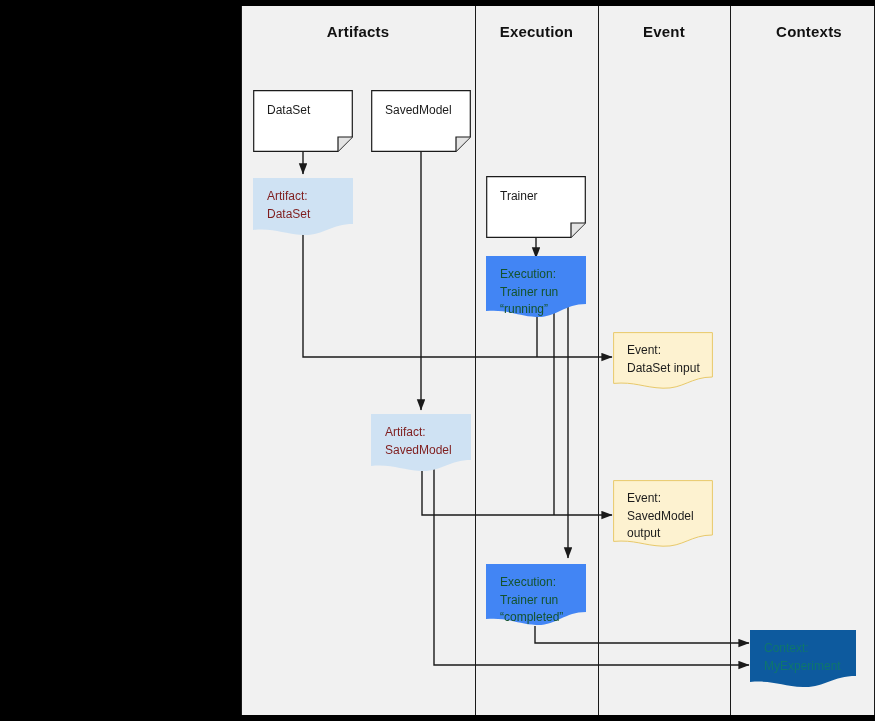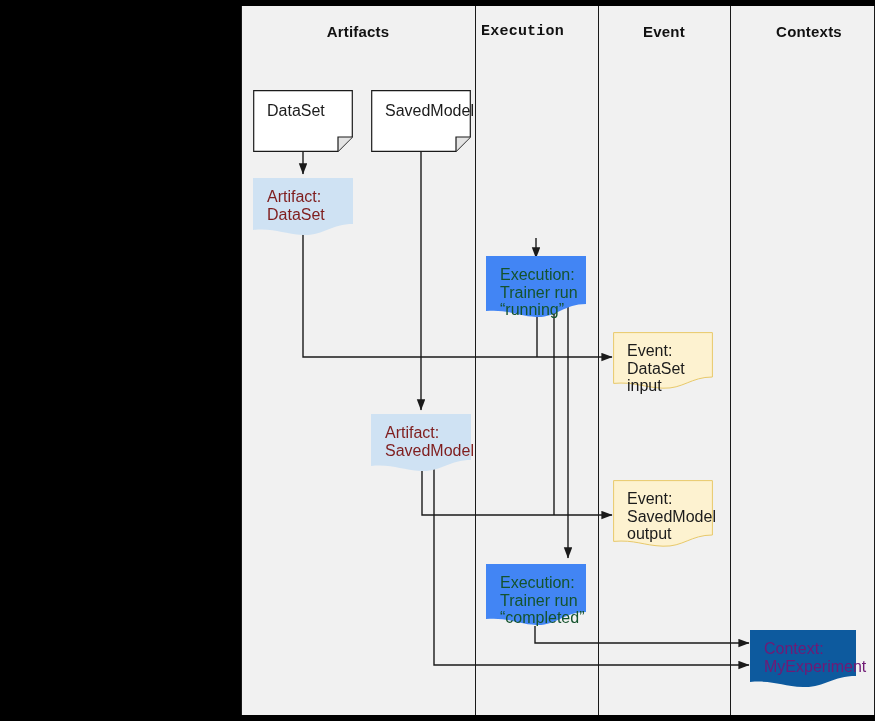--- a/index.html
+++ b/index.html
@@ -52,53 +52,53 @@
   
   .node {
     position: absolute;
     box-sizing: border-box;
   }
   .node .label {
     position: absolute;
     left: 14px;
     top: 12px;
     right: 8px;
-    font-size: 16px;
+    font-size: 12px;
     line-height: 17.5px;
     white-space: pre-line;
   }
   
   .note .label { color: #1b1b1b; }
   
   .doc .label { top: 10px; }
   .doc.artifact .label { color: #7f1d1d; }
   .doc.exec .label { color: #14532d; }
   .doc.event .label { color: #1b1b1b; }
-  .doc.context .label { color: #701a75; }
+  .doc.context .label { color: #0f766e; }
   .shape-svg {
     position: absolute;
     left: 0;
     top: 0;
     overflow: visible;
   }
 </style>
 </head>
 <body>
 
 <div id="canvas">
   <div id="board">
 
     <div class="divider" style="left:0px;"></div>
     <div class="divider" style="left:234px;"></div>
     <div class="divider" style="left:357px;"></div>
     <div class="divider" style="left:489px;"></div>
     <div class="divider" style="left:633px;"></div>
 
     <div class="lane-title" style="left:0px;   width:234px;">Artifacts</div>
-    <div class="lane-title" style="left:220px; width:123px;font-family:Liberation Mono, monospace;">Execution</div>
+    <div class="lane-title" style="left:234px; width:123px;">Execution</div>
     <div class="lane-title" style="left:357px; width:132px;">Event</div>
     <div class="lane-title" style="left:489px; width:144px;padding-left:7px;">Contexts</div>
 
     <svg id="wires" viewBox="0 0 634 709">
       <defs>
         <marker id="arrow" markerWidth="9" markerHeight="9" refX="7.6" refY="3" orient="auto" markerUnits="strokeWidth">
           <path d="M0,0 L8,3 L0,6 z" fill="#1a1a1a"></path>
         </marker>
       </defs>
       <g fill="none" stroke="#1a1a1a" stroke-width="1.4">
@@ -133,20 +133,27 @@
     </div>
 
     <div class="node note" style="left:130px; top:84px; width:100px; height:62px;">
       <svg class="shape-svg" width="100" height="62" viewBox="0 0 100 62">
         <path d="M0.7,0.7 L99.3,0.7 L99.3,47 L85,61.3 L0.7,61.3 Z" fill="#ffffff" stroke="#1b1b1b" stroke-width="1.2"></path>
         <path d="M99.3,47 L85,47 L85,61.3" fill="#e4e4e4" stroke="#1b1b1b" stroke-width="1.2"></path>
       </svg>
       <div class="label">SavedModel</div>
     </div>
 
+    <div class="node note" style="left:245px; top:170px; width:100px; height:62px;">
+      <svg class="shape-svg" width="100" height="62" viewBox="0 0 100 62">
+        <path d="M0.7,0.7 L99.3,0.7 L99.3,47 L85,61.3 L0.7,61.3 Z" fill="#ffffff" stroke="#1b1b1b" stroke-width="1.2"></path>
+        <path d="M99.3,47 L85,47 L85,61.3" fill="#e4e4e4" stroke="#1b1b1b" stroke-width="1.2"></path>
+      </svg>
+      <div class="label">Trainer</div>
+    </div>
 
     <div class="node doc artifact" style="left:12px; top:172px; width:100px; height:58px;">
       <svg class="shape-svg" width="100" height="58" viewBox="0 0 100 58">
         <path d="M0,0 L100,0 L100,46 C78,46 70,58 50,57 C30,56 22,50 0,52 Z" fill="#cfe2f3"></path>
       </svg>
       <div class="label">Artifact:
 DataSet</div>
     </div>
 
     <div class="node doc artifact" style="left:130px; top:408px; width:100px; height:58px;">

